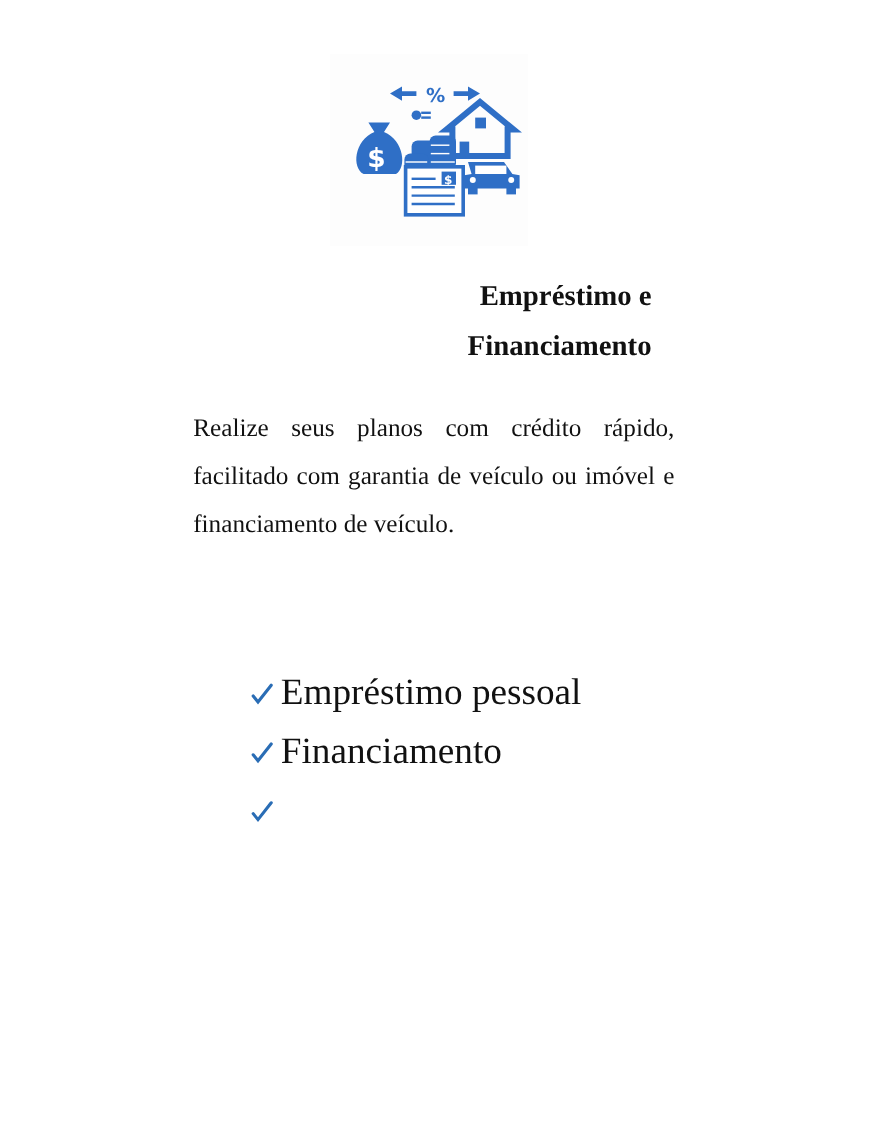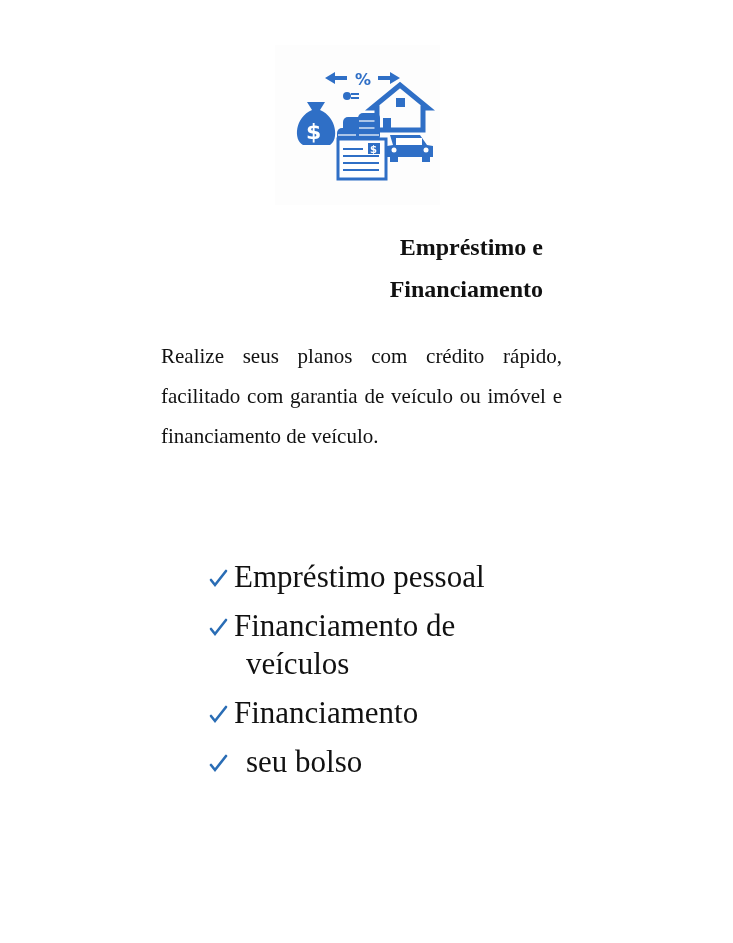--- a/index.html
+++ b/index.html
@@ -81,28 +81,20 @@
   <li>
     <svg class="check" viewBox="0 0 22 26">
         <path d="M3 17 L7 22 L18 8" fill="none" stroke="#2a6db5" stroke-width="2.6" stroke-linecap="round"></path>
       </svg>
     <span class="t">Empréstimo pessoal</span>
   </li>
   <li>
     <svg class="check" viewBox="0 0 22 26">
         <path d="M3 17 L7 22 L18 8" fill="none" stroke="#2a6db5" stroke-width="2.6" stroke-linecap="round"></path>
       </svg>
-    <span class="t">Financiamento de</span>
-    <span class="t2">veículos</span>
-  </li>
-  <li>
-    <svg class="check" viewBox="0 0 22 26">
-        <path d="M3 17 L7 22 L18 8" fill="none" stroke="#2a6db5" stroke-width="2.6" stroke-linecap="round"></path>
-      </svg>
     <span class="t">Financiamento</span>
   </li>
   <li>
     <svg class="check" viewBox="0 0 22 26">
         <path d="M3 17 L7 22 L18 8" fill="none" stroke="#2a6db5" stroke-width="2.6" stroke-linecap="round"></path>
       </svg>
-    <span class="t2">seu bolso</span>
   </li>
 </ul>
 
 </body></html>

